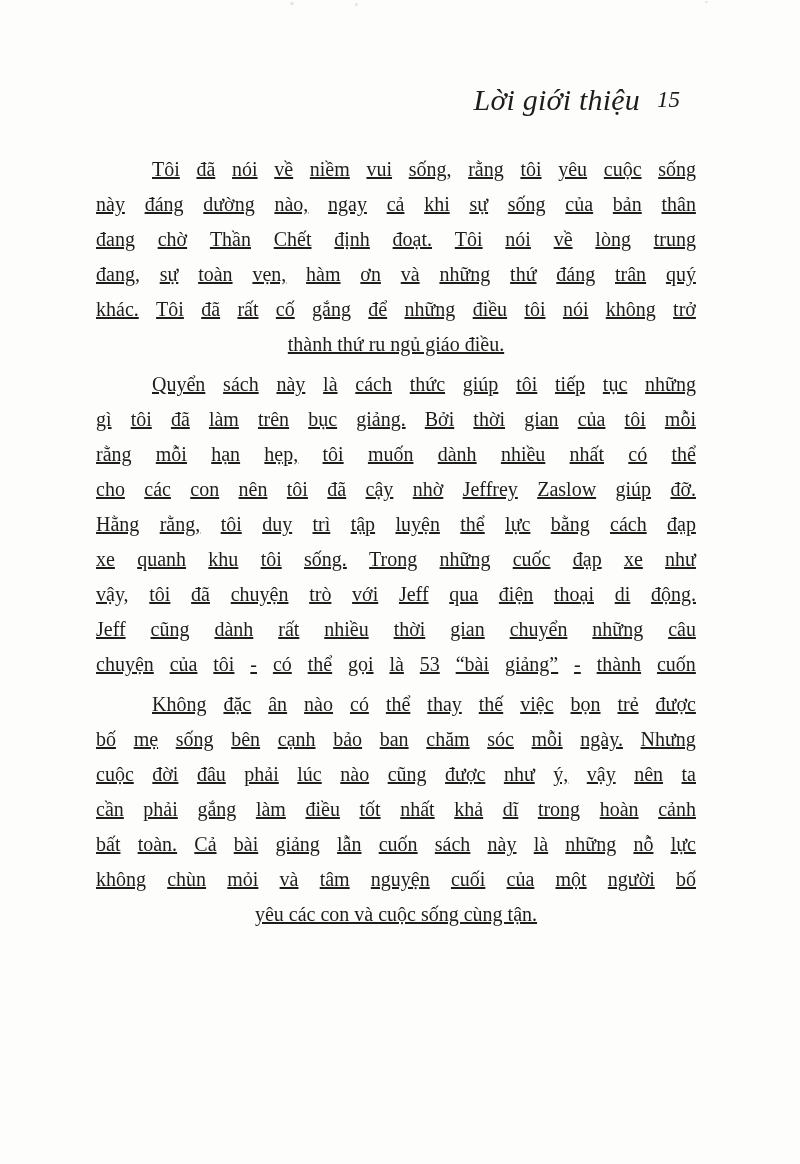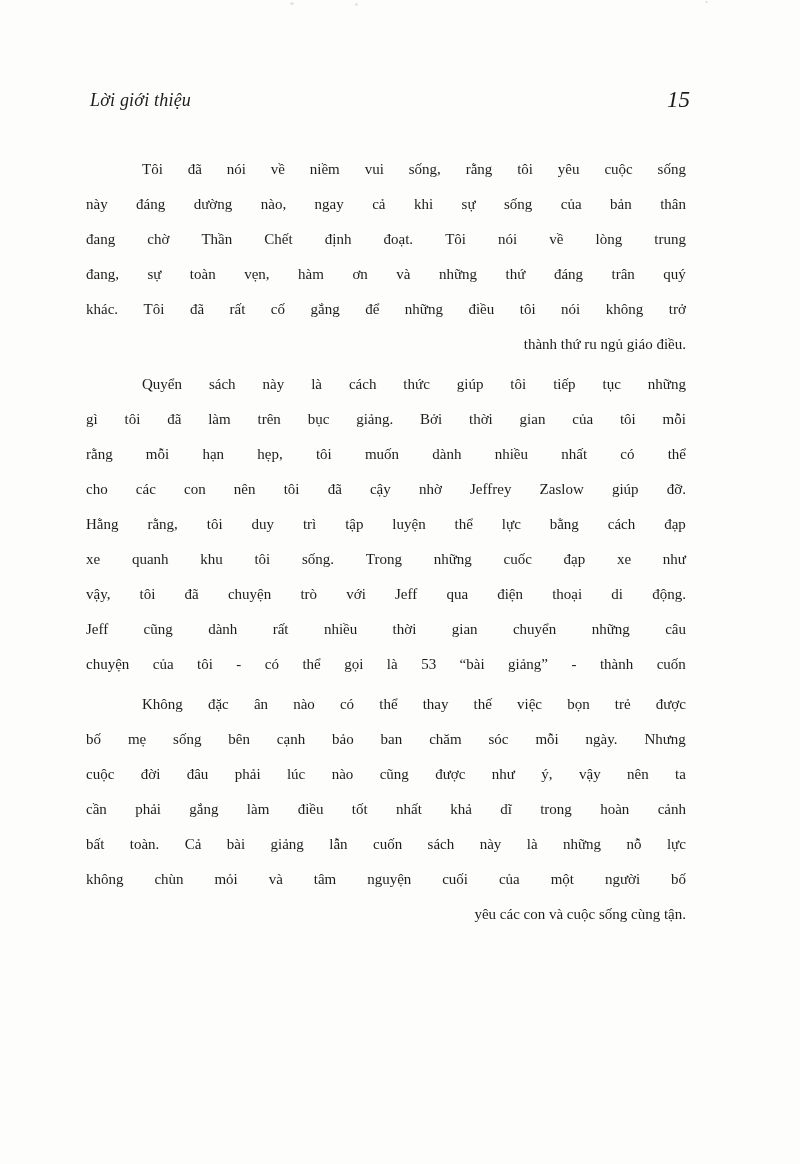--- a/index.html
+++ b/index.html
@@ -26,56 +26,57 @@
   }
   .speck.s1 { left: 290px; top: 2px; width: 4px; height: 3px; }
   .speck.s2 { left: 355px; top: 3px; width: 3px; height: 3px; }
   .speck.s3 { left: 705px; top: 1px; width: 3px; height: 2px; }
 
   .running-head {
     position: absolute;
     top: 84px;
     left: 90px;
     width: 550px;
-    text-align: left;
+    text-align: right;
     font-style: italic;
-    font-size: 18px;
+    font-size: 30px;
     line-height: 32px;
     letter-spacing: .2px;
   }
   .folio {
     position: absolute;
     top: 84px;
-    right: 110px;
+    right: 120px;
     font-style: italic;
     font-size: 23px;
     line-height: 32px;
   }
 
   .body-text {
     position: absolute;
     top: 152px;
-    left: 86px;
+    left: 96px;
     width: 600px;
-    font-size: 15px;
+    font-size: 20px;
+    text-decoration: underline;
   }
   .para { margin: 0; }
   .para + .para { margin-top: 5px; }
 
   .line {
     display: flex;
     justify-content: space-between;
     white-space: nowrap;
     height: 35px;
     line-height: 35px;
   }
   .line.indent { padding-left: 56px; }
   .line.last {
     display: block;
-    text-align: right;
+    text-align: center;
     white-space: normal;
   }
 </style>
 </head>
 <body>
 
 <div class="page" style="color: rgb(31, 29, 27); background: rgb(253, 253, 252);">
 
   <span class="speck s1"></span>
   <span class="speck s2"></span>

